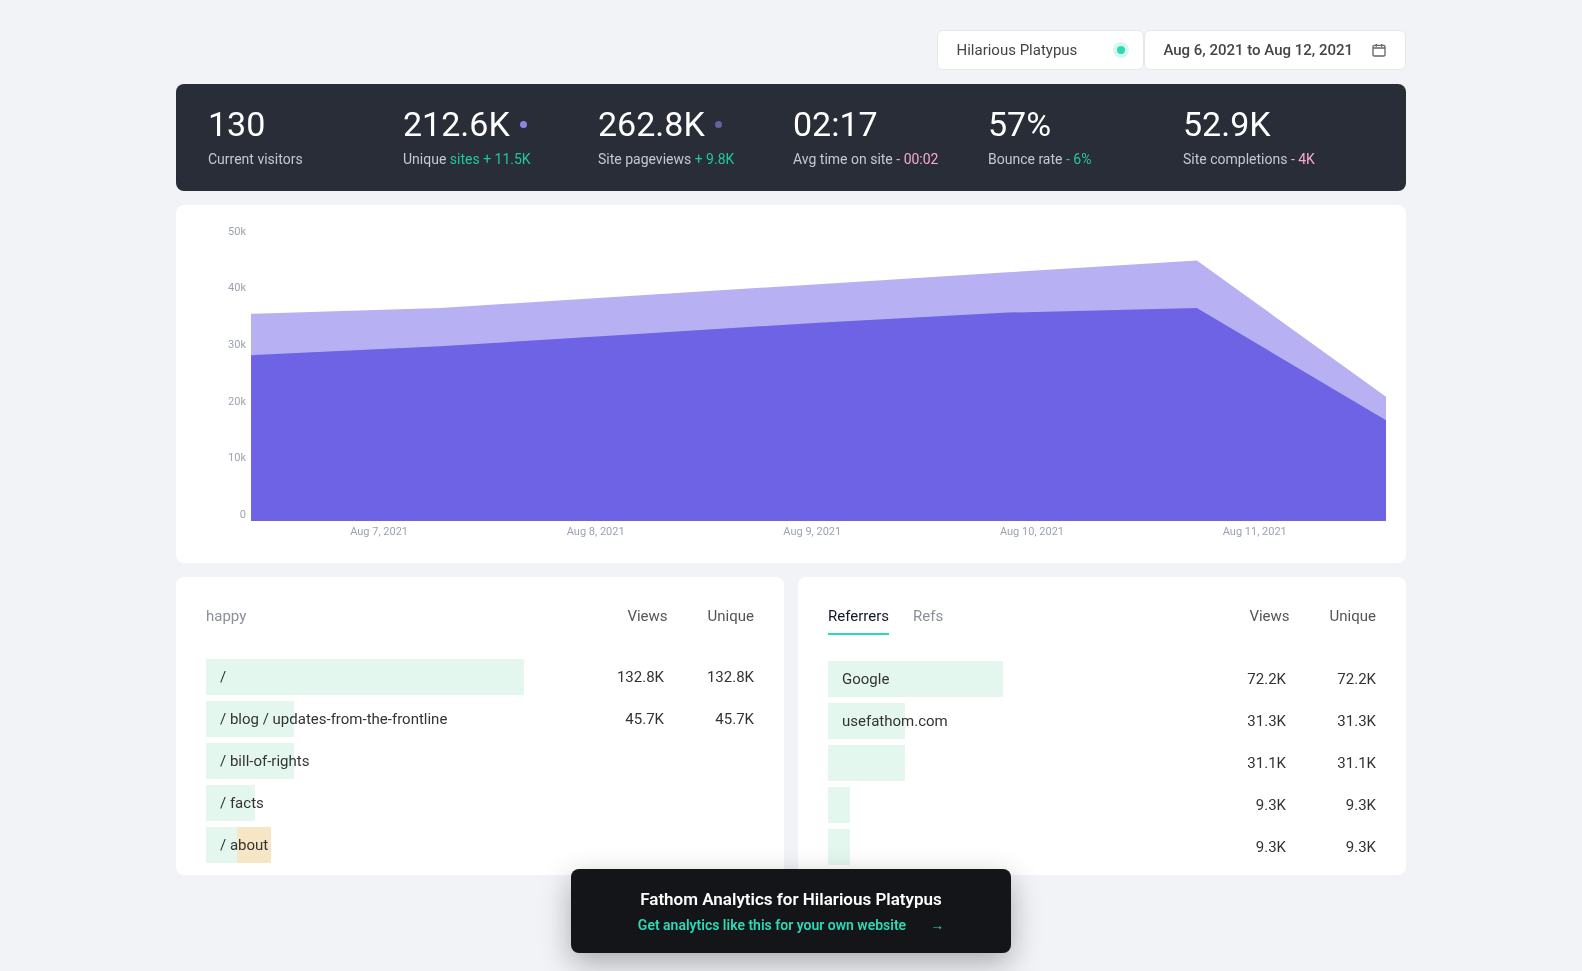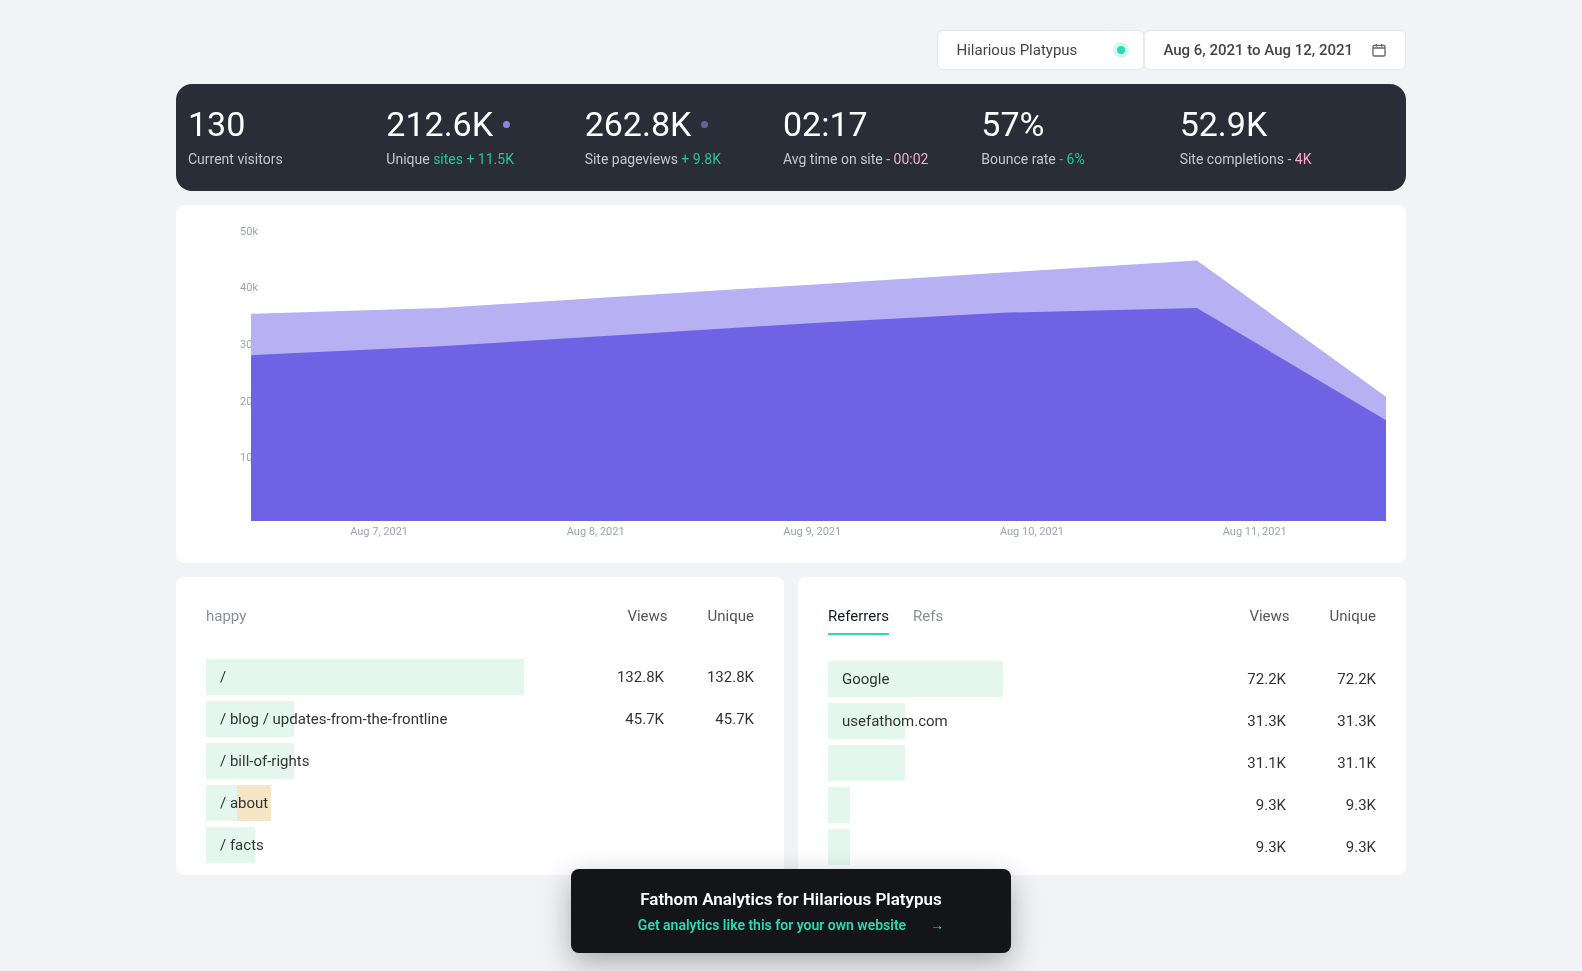--- a/index.html
+++ b/index.html
@@ -44,44 +44,44 @@
     padding:10px 18px;
     display:flex; align-items:center; gap:18px;
     font-size:15px; color:#444; font-weight:500;
     cursor:pointer;
   }
   .cal-icon { width:16px; height:16px; color:#666; }
 
   
   .statsbar {
     background:#282d37;
-    border-radius:16px;
+    border-radius:8px;
     display:flex;
     justify-content:space-between;
-    padding: 20px 28px 24px 12px;
+    padding: 20px 28px 24px 32px;
     color:#cbd5e1;
     margin-bottom: 14px;
   }
   .stat { flex:1; }
   .stat .big { font-size:34px; font-weight:400; color:#fff; display:flex; align-items:center; gap:10px; line-height:1.2; }
   .stat .sub { margin-top:6px; font-size:14px; color:#c6c8cd; }
   .stat .sub .hl-green { color:#22c6a0; }
   .stat .sub .hl-red { color:#f9a8d4; }
   .violet-dot { width:7px; height:7px; background:#8d85e6; border-radius:50%; display:inline-block; }
 
   
   .chart-card {
     background:#fff;
     border-radius:8px;
     padding: 20px 20px 18px 20px;
     margin-bottom: 14px;
   }
   .chart-area { position:relative; height: 320px; }
   .yaxis {
-    position:absolute; left:12px; top:0; bottom:24px; width:50px;
+    position:absolute; left:0; top:0; bottom:24px; width:50px;
     display:flex; flex-direction:column; justify-content:space-between;
     align-items:flex-end; font-size:11px; color:#9ca3af;
   }
   .plot {
     position:absolute; left:55px; right:0; top:0; bottom:24px;
   }
   .plot svg { width:100%; height:100%; display:block; }
   .xaxis {
     position:absolute; left:55px; right:0; bottom:0; height:20px;
     display:flex; justify-content:space-between;
@@ -255,32 +255,32 @@
             <div class="v1">45.7K</div>
             <div class="v2">45.7K</div>
           </div>
           <div class="row">
             <div class="bar" style="width: 16%;"></div>
             <div class="name">/ bill-of-rights</div>
             <div class="v1"></div>
             <div class="v2"></div>
           </div>
           <div class="row">
+            <div class="bar" style="width: 9%;"></div>
+            <div class="name">/ facts</div>
+            <div class="v1"></div>
+            <div class="v2"></div>
+          </div>
+          <div class="row">
             <div class="bar" style="width: 5.6%;"></div>
             <div class="bar2" style="left: 5.6%; width: 6.2%;"></div>
             <div class="name">/ about</div>
             <div class="v1"></div>
             <div class="v2"></div>
           </div>
-          <div class="row">
-            <div class="bar" style="width: 9%;"></div>
-            <div class="name">/ facts</div>
-            <div class="v1"></div>
-            <div class="v2"></div>
-          </div>
         </div>
     </div>
 
     <div class="panel">
       <div class="panel-header">
         <div class="lhs">
           <span class="tab active">Referrers</span>
           <span class="tab">Refs</span>
         </div>
         <div class="cols">

